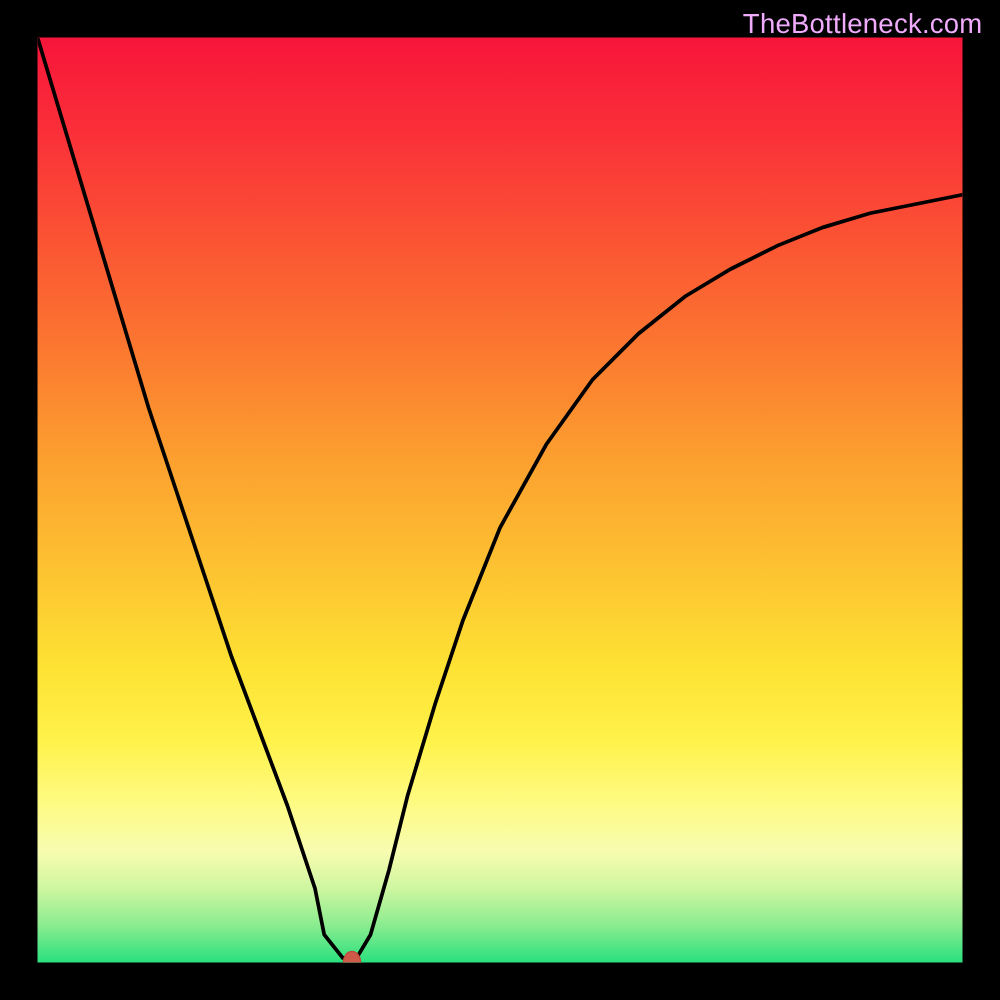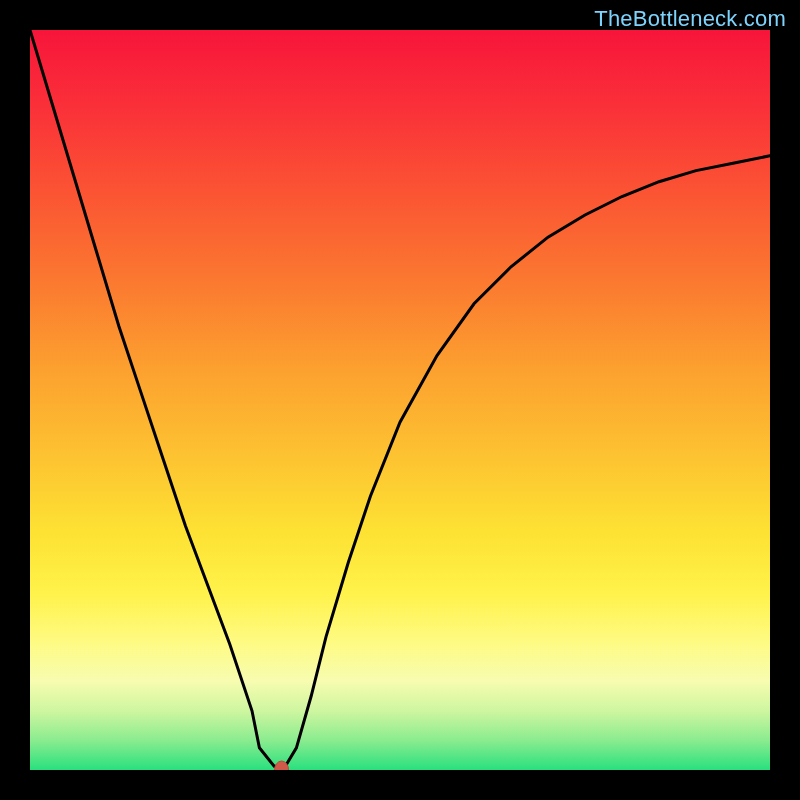--- a/index.html
+++ b/index.html
@@ -48,21 +48,21 @@
     left: 0;
     top: 0;
     width: 740px;
     height: 740px;
     pointer-events: none;
   }
   .watermark {
     position: absolute;
     top: 6px;
     right: 14px;
-    color: #7dd3fc;
+    color: #f0abfc;
     font-size: 22px;
     font-weight: 500;
     letter-spacing: 0.2px;
     user-select: none;
   }
 </style>
 </head>
 <body>
 
 <div class="frame">

